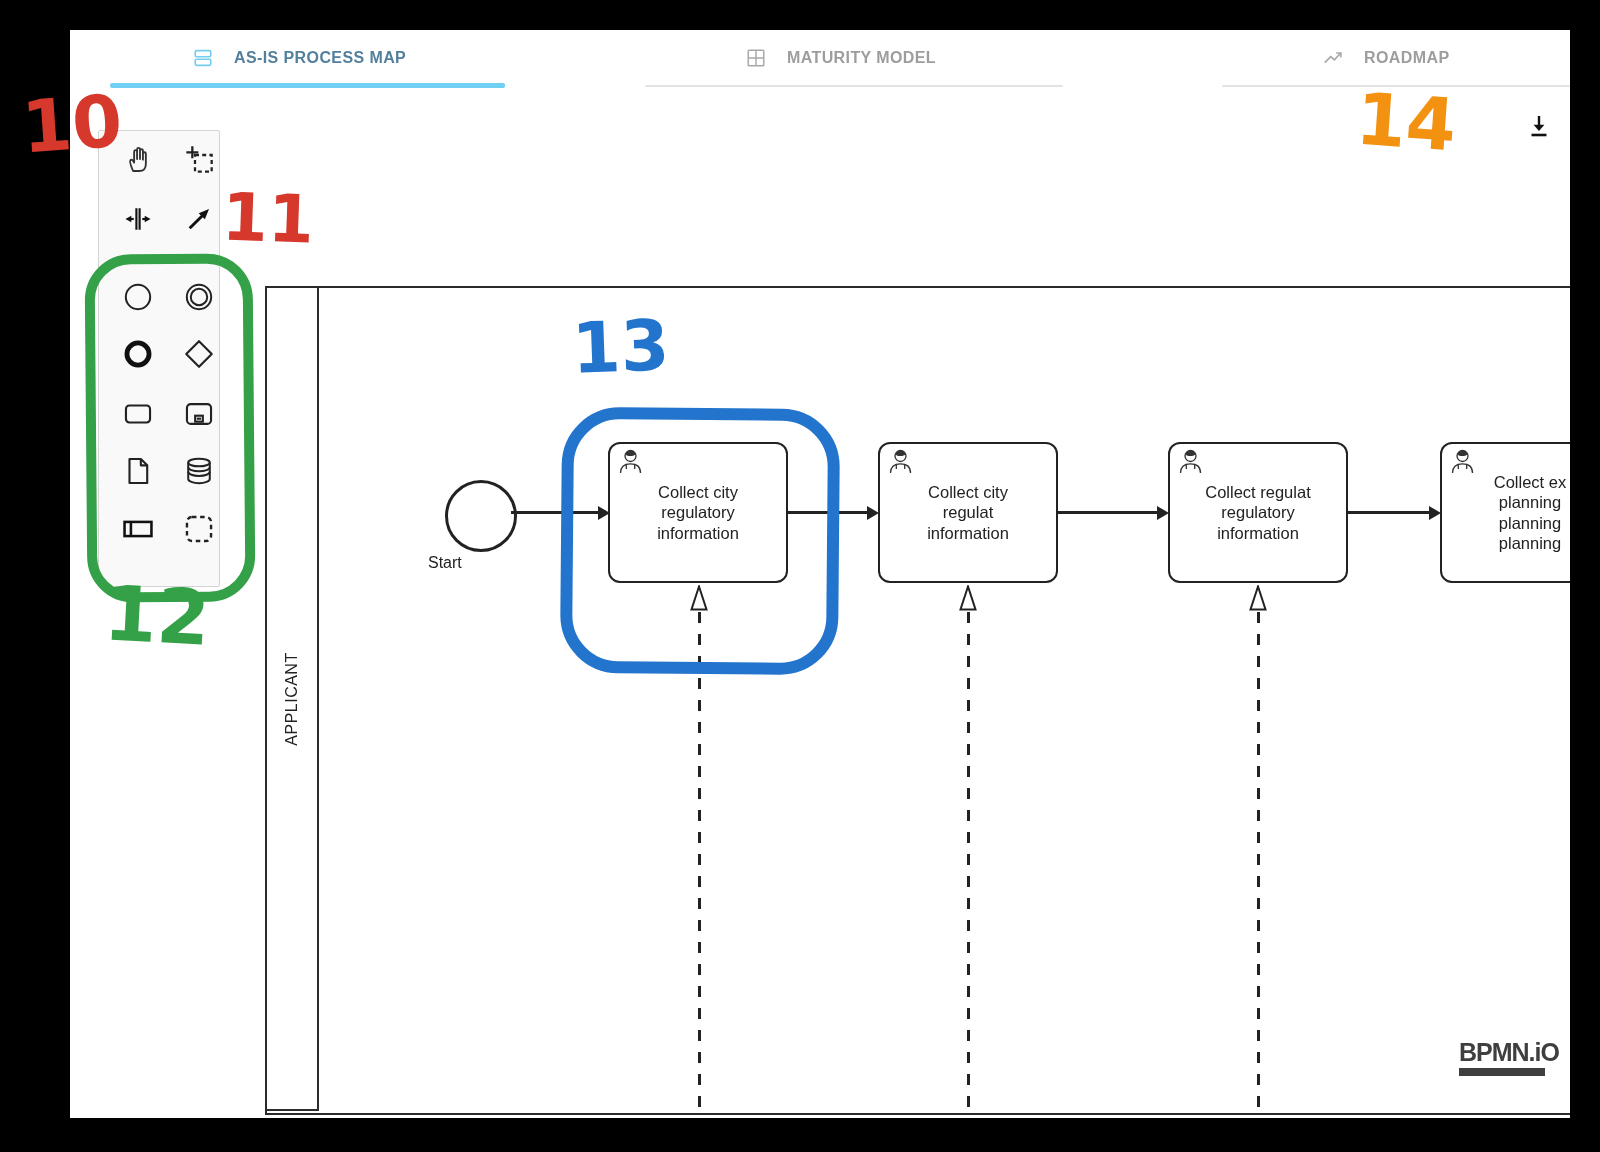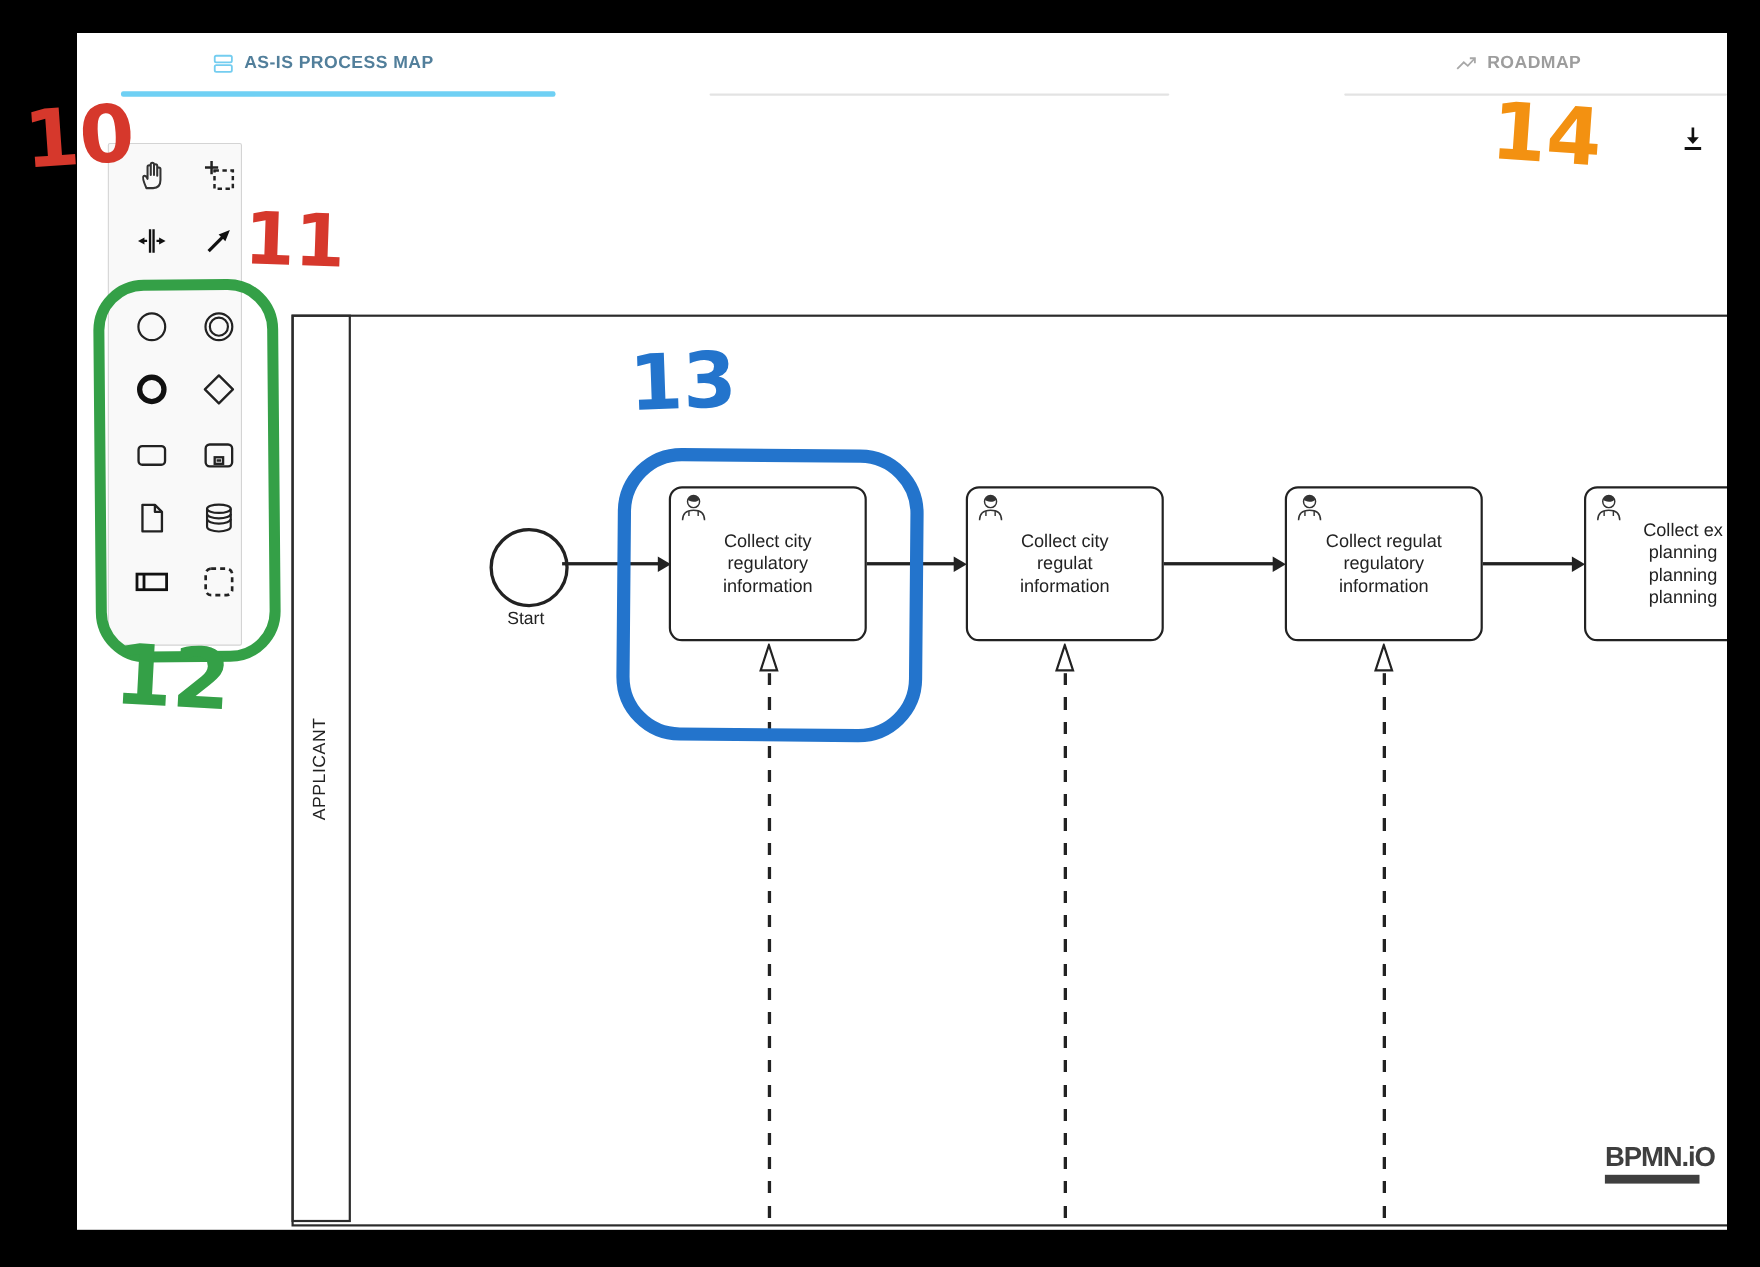--- a/index.html
+++ b/index.html
@@ -7,21 +7,21 @@
     width:1600px;height:1152px;position:relative;background:#000;
     font-family:"Liberation Sans","DejaVu Sans",sans-serif;
     overflow:hidden;
   }
   
   .content{
     position:absolute;left:70px;top:30px;width:1500px;height:1088px;
     background:#fff;overflow:hidden;
   }
   
-  .tab{position:absolute;top:0;height:56px;display:flex;align-items:center;gap:8px;cursor:pointer;}
+  .tab{position:absolute;top:0;height:56px;display:flex;align-items:center;gap:20px;cursor:pointer;}
   .tab-label{font-size:16px;font-weight:bold;letter-spacing:.4px;}
   .tab1{left:122px;} .tab1 .tab-label{color:#527f9b;}
   .tab2{left:675px;} .tab3{left:1252px;}
   .tab2 .tab-label,.tab3 .tab-label{color:#9d9d9d;}
   .tab-underline{position:absolute;top:53px;height:5px;border-radius:2px;background:#6fd0f4;}
   .u1{left:40px;width:395px;}
   .tab-underline.inactive{height:2px;top:55px;background:#e3e3e3;}
   .u2{left:575px;width:418px;}
   .u3{left:1152px;width:348px;}
   .tab svg{display:block;}
@@ -44,21 +44,21 @@
     position:absolute;left:195px;top:256px;width:54px;height:825px;
     display:flex;align-items:center;justify-content:center;
   }
   .lane-label span{
     transform:rotate(-90deg);white-space:nowrap;font-size:16px;color:#222;letter-spacing:.5px;
   }
   .start-event{
     position:absolute;left:375px;top:450px;width:66px;height:66px;border:3px solid #222;
     border-radius:50%;background:#fff;cursor:pointer;
   }
-  .start-label{position:absolute;left:358px;top:524px;width:100px;text-align:center;font-size:16px;color:#222;}
+  .start-label{position:absolute;left:358px;top:524px;width:100px;text-align:left;font-size:16px;color:#222;}
   .task{
     position:absolute;top:412px;width:180px;height:141px;background:#fff;
     border:2.5px solid #222;border-radius:12px;box-sizing:border-box;cursor:pointer;
   }
   .task .person{position:absolute;left:5px;top:4px;}
   .task .task-label{
     position:absolute;left:0;top:0;width:100%;height:100%;
     display:flex;flex-direction:column;align-items:center;justify-content:center;
     font-size:16.5px;line-height:1.22;color:#222;text-align:center;
   }
@@ -100,20 +100,29 @@
     <span>
       <svg width="22" height="22" viewBox="0 0 24 24" fill="none" stroke="#74cdf0" stroke-width="1.8">
         <rect x="3.5" y="4" width="17" height="6.6" rx="1.6"></rect>
         <rect x="3.5" y="13.4" width="17" height="6.6" rx="1.6"></rect>
       </svg>
     </span>
     <span class="tab-label">AS-IS PROCESS MAP</span>
   </div>
   <div class="tab-underline u1"></div>
 
+  <div class="tab tab2">
+    <span>
+      <svg width="22" height="22" viewBox="0 0 24 24" fill="none" stroke="#a8a8a8" stroke-width="1.6">
+        <rect x="3.5" y="3.5" width="17" height="17" rx="1"></rect>
+        <path d="M12 3.5 V20.5 M3.5 12 H20.5"></path>
+      </svg>
+    </span>
+    <span class="tab-label">MATURITY MODEL</span>
+  </div>
   <div class="tab-underline inactive u2"></div>
 
   <div class="tab tab3">
     <span>
       <svg width="22" height="22" viewBox="0 0 24 24" fill="none" stroke="#a8a8a8" stroke-width="1.8">
         <path d="M3 17 L9.5 10.5 L13.5 14 L20.5 6.5"></path>
         <path d="M15.5 6.5 H20.5 V11.5"></path>
       </svg>
     </span>
     <span class="tab-label">ROADMAP</span>

